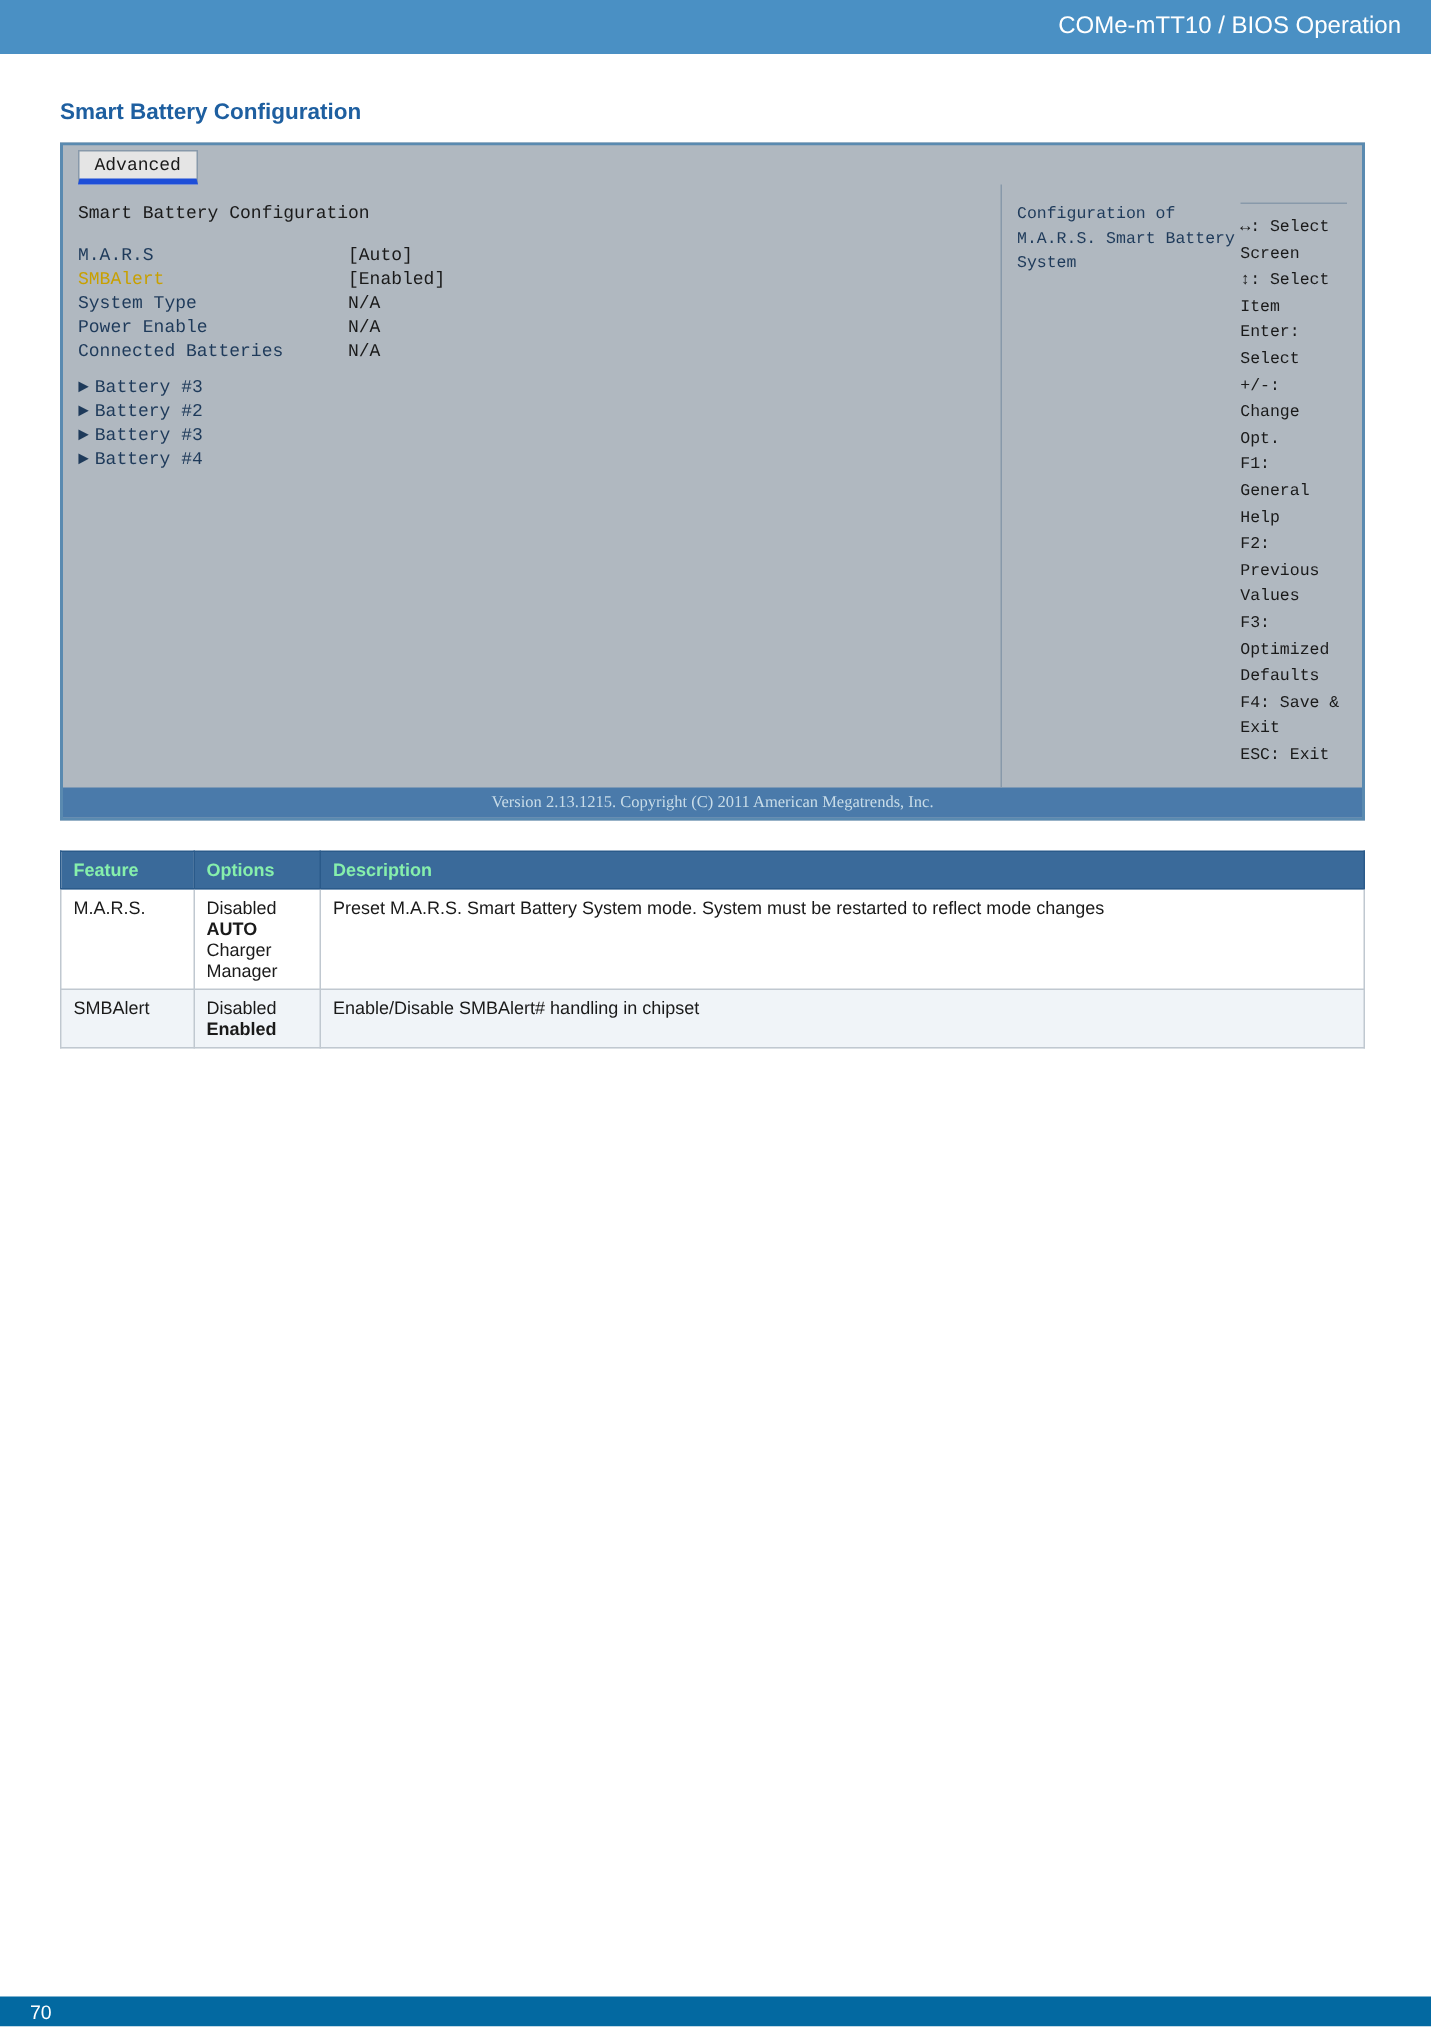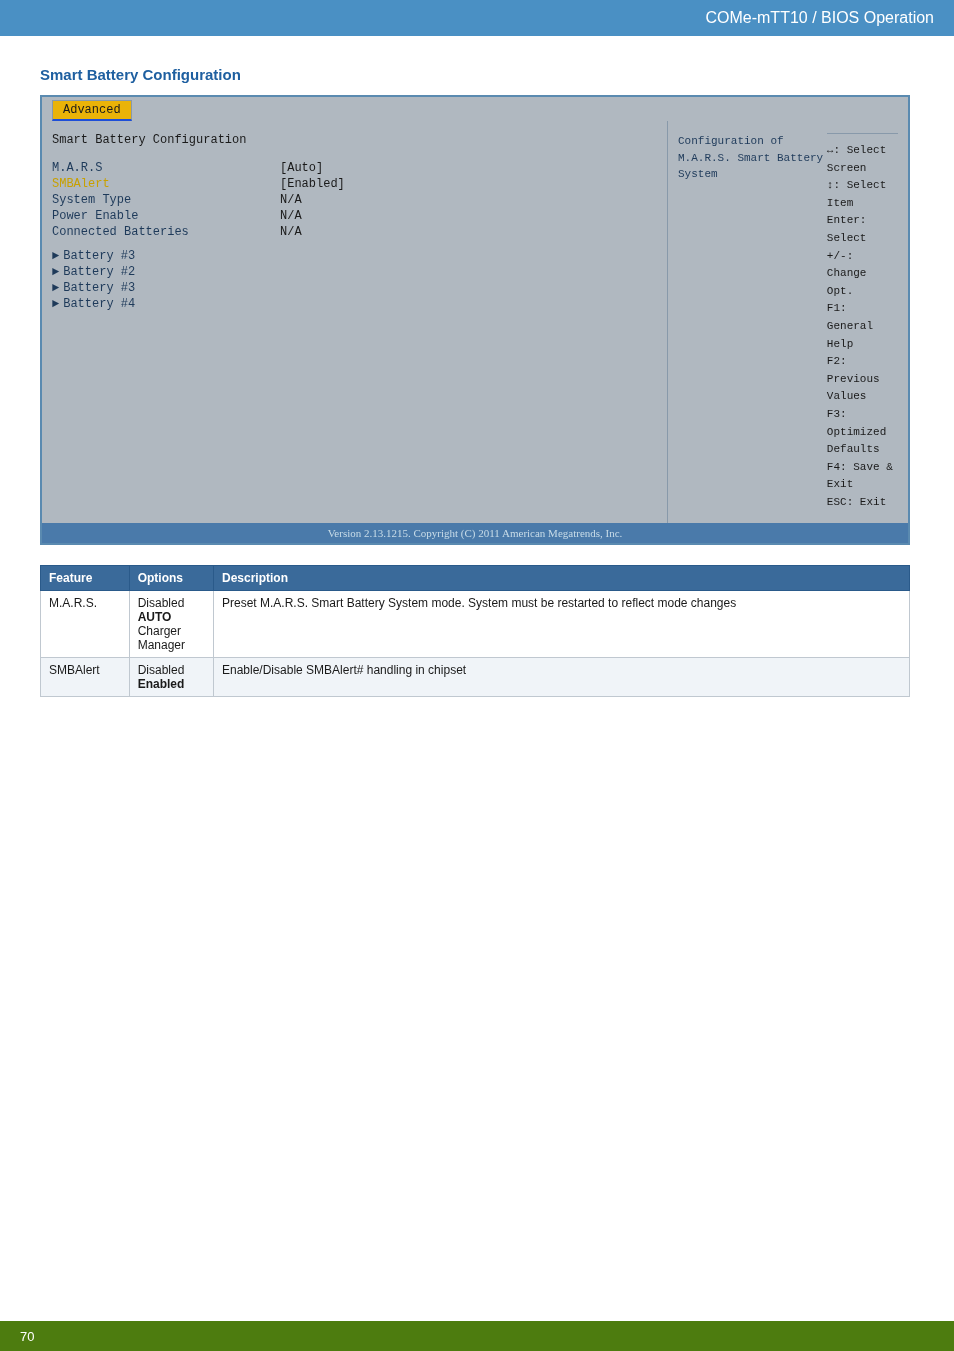--- a/index.html
+++ b/index.html
@@ -65,22 +65,22 @@
     .bios-tab {
       background: #c8d0d8;
       border: 1px solid #8899aa;
       border-bottom: none;
       padding: 2px 10px;
       font-family: 'Courier New', monospace;
       font-size: 12px;
       color: #1a1a1a;
     }
     .bios-tab.active {
-      background: #eab308;
-      border-bottom: 2px solid #1d4ed8;
+      background: #e5e5e5;
+      border-bottom: 4px solid #1d4ed8;
     }
 
     
     .bios-inner {
       display: flex;
       background: #b0b8c0;
     }
 
     
     .bios-left {
@@ -95,21 +95,20 @@
 
     .bios-section-header {
       color: #1a1a1a;
       margin-bottom: 14px;
       font-size: 12px;
     }
 
     .bios-row {
       display: flex;
       margin-bottom: 2px;
-      gap: 48px;
     }
     .bios-label {
       width: 180px;
       color: #1e3a5a;
     }
     .bios-label.highlight {
       color: #c8a000;
     }
     .bios-value {
       color: #1a1a1a;
@@ -171,21 +170,21 @@
 
     
     .feature-table {
       width: 870px;
       border-collapse: collapse;
       margin-top: 20px;
       font-size: 12px;
     }
     .feature-table th {
       background: #3a6a9a;
-      color: #ffffff;
+      color: #86efac;
       padding: 5px 8px;
       text-align: left;
       font-weight: bold;
       border: 1px solid #2a5a8a;
     }
     .feature-table td {
       padding: 5px 8px;
       border: 1px solid #c0c8d0;
       vertical-align: top;
       color: #1a1a1a;
@@ -199,22 +198,22 @@
     .option-bold {
       font-weight: bold;
     }
 
     
     .footer-bar {
       position: absolute;
       bottom: 0;
       left: 0;
       right: 0;
-      background: #4d7c0f;
-      height: 30px;
+      background: #0369a1;
+      height: 20px;
       display: flex;
       align-items: center;
       padding-left: 20px;
     }
     .footer-page-num {
       color: #fff;
       font-size: 13px;
     }
   </style>
 </head>

